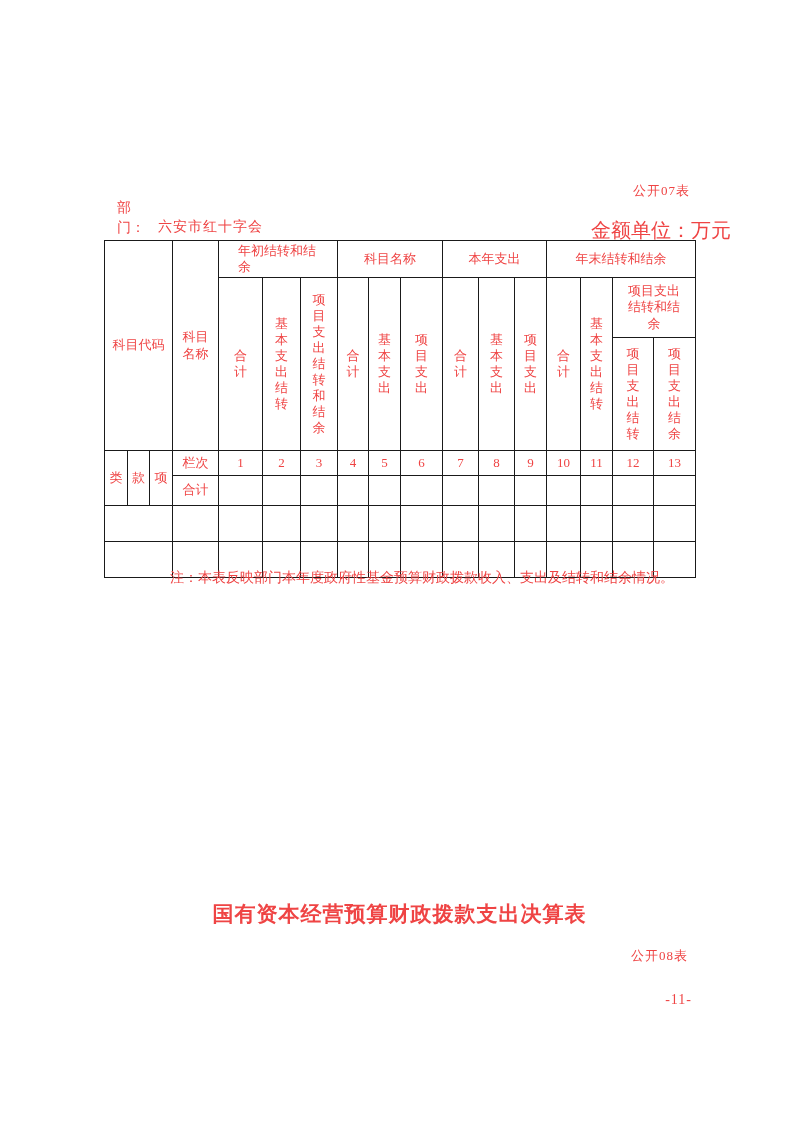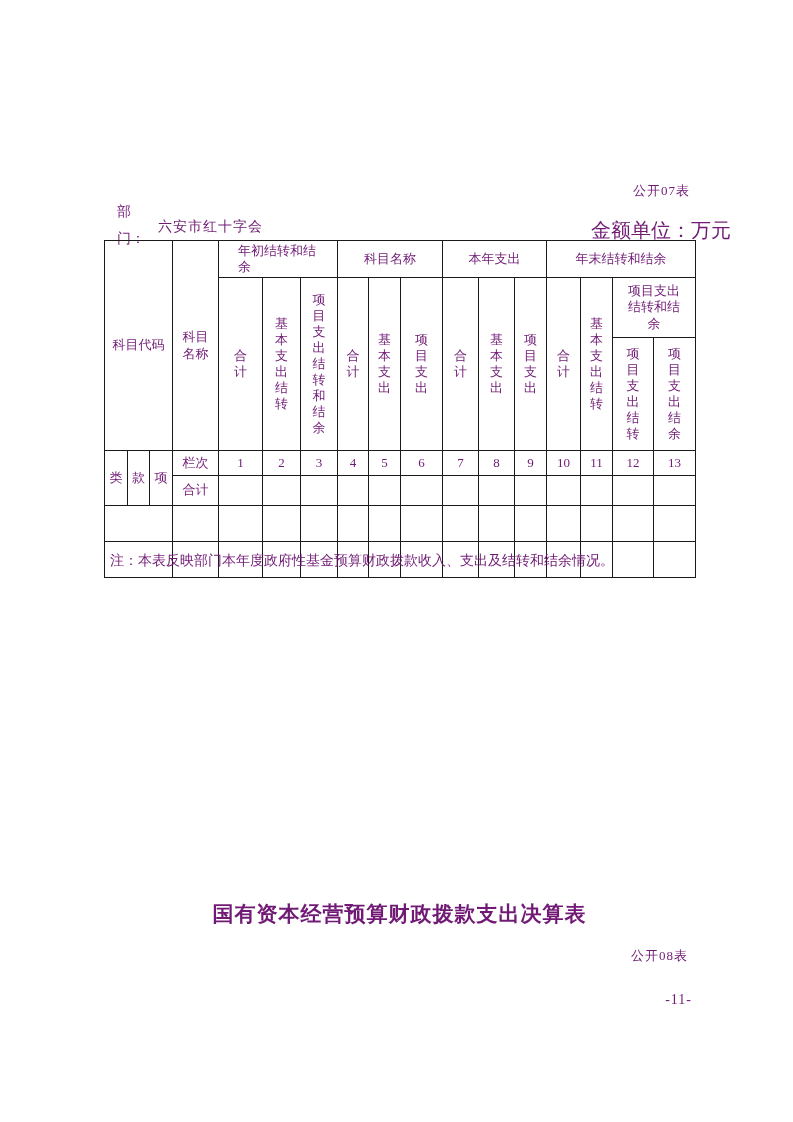--- a/index.html
+++ b/index.html
@@ -1,28 +1,28 @@
 <!DOCTYPE html>
 <html><head>
 <meta charset="utf-8">
 <style>
   html,body{margin:0;padding:0;background:#ffffff;}
   #page{
     position:relative;
     width:793px;height:1122px;
     background:#ffffff;
     font-family:"Liberation Serif","DejaVu Serif",serif;
-    color:#701a75;
+    color:#ef4444;
     overflow:hidden;
   }
   .abs{position:absolute;}
 
   
   .sheet-label{font-size:13px;letter-spacing:1px;}
-  .dept-label{font-size:14px;width:34px;line-height:27px;}
+  .dept-label{font-size:14px;width:34px;line-height:20px;}
   .dept-name{font-size:14px;letter-spacing:1px;}
   .unit-label{font-size:20px;}
 
   
   table.budget{
     border-collapse:collapse;
     table-layout:fixed;
     width:591px;
   }
   table.budget td{
@@ -215,21 +215,21 @@
         <td></td>
         <td></td>
         <td></td>
         <td></td>
         <td></td>
       </tr>
     </tbody>
       </table>
   </div>
 
-  <div class="abs notes" style="top:551px;left:110px;">
+  <div class="abs notes" style="top:568px;left:110px;text-align:right;">
     <p>注：本表反映部门本年度政府性基金预算财政拨款收入、支出及结转和结余情况。</p>
   </div>
 
   <div class="abs next-title" style="top:900px;left:104px;">国有资本经营预算财政拨款支出决算表</div>
 
   <div class="abs sheet-label" style="top:947px;right:105px;">公开08表</div>
 
   <div class="abs page-number" style="top:992px;right:101px;">-11-</div>
 
 </div>

